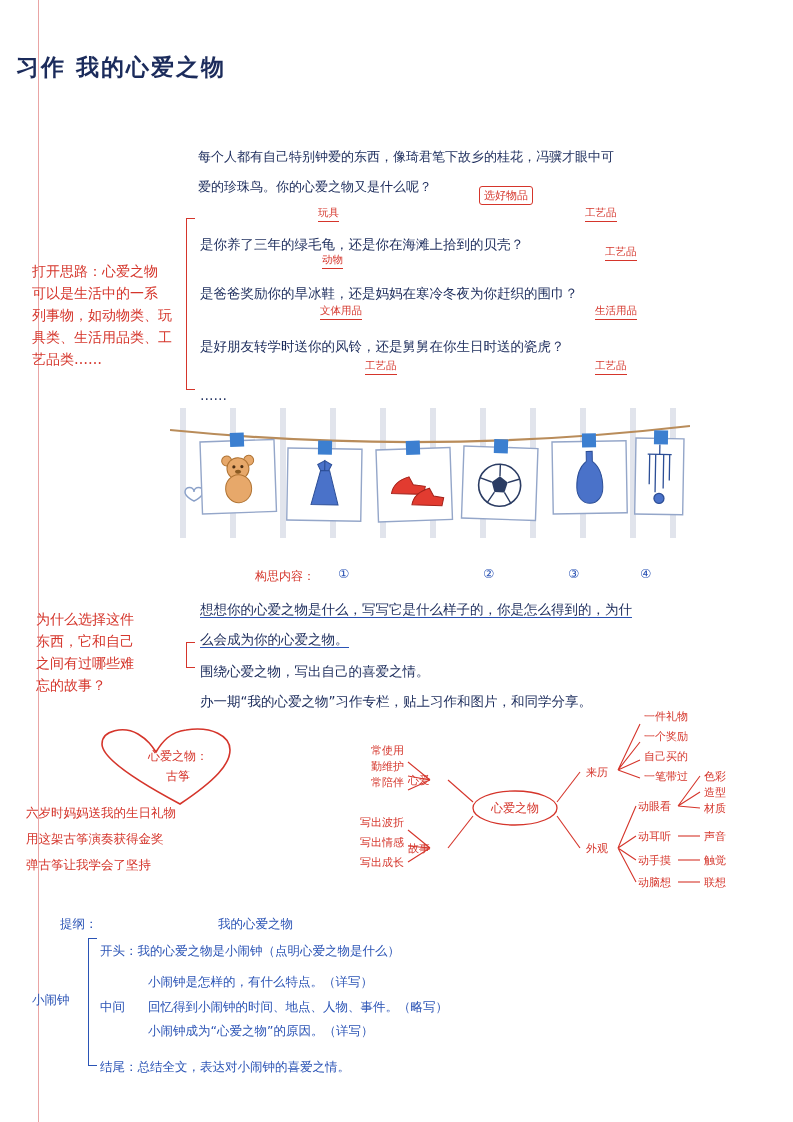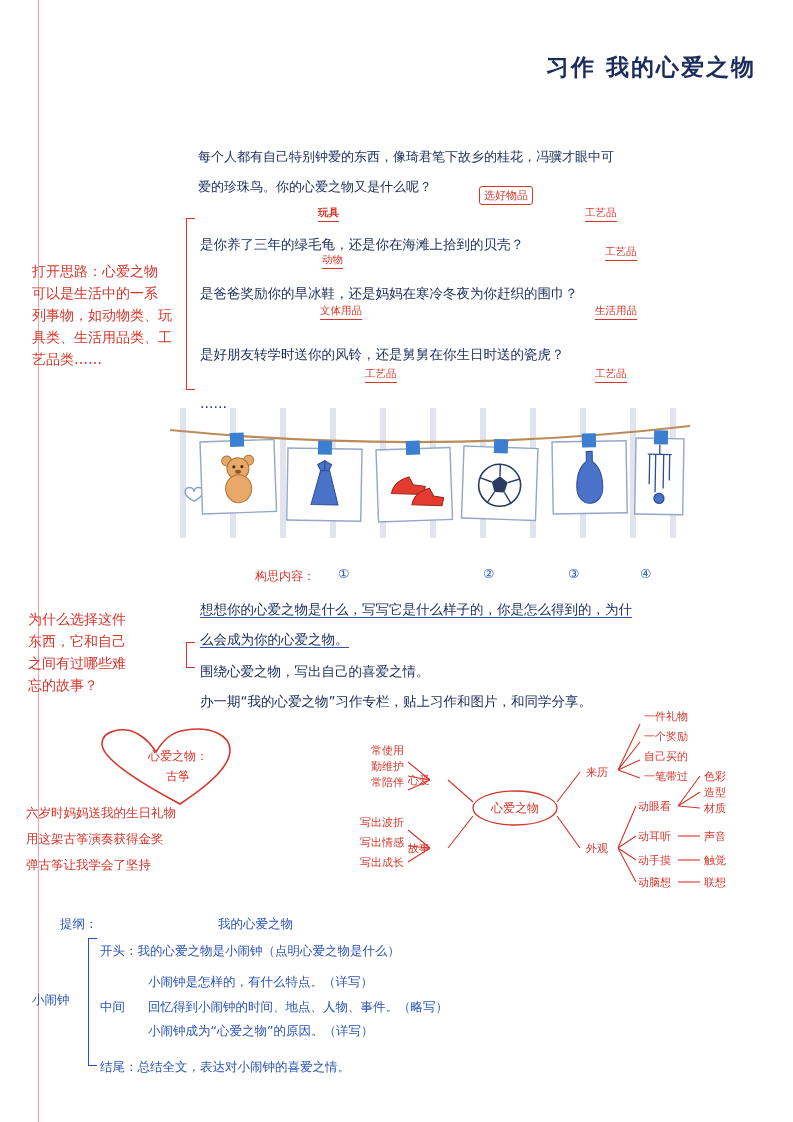--- a/index.html
+++ b/index.html
@@ -10,21 +10,21 @@
     position:relative;
     overflow:hidden;
   }
   .page{position:absolute;inset:0;}
   
   .margin-line{
     position:absolute;left:38px;top:0;width:1px;height:1122px;
     background:#e9a4a4;
   }
   .title{
-    position:absolute;top:52px;left:4px;width:752px;text-align:right;
+    position:absolute;top:52px;left:16px;width:752px;text-align:left;
     font-size:23px;color:#1b2b5b;letter-spacing:2px;
     font-family:"DejaVu Serif","Liberation Serif",serif;font-weight:bold;
   }
   .para{
     position:absolute;color:#1b2b5b;font-size:13px;line-height:30px;
     font-family:"DejaVu Sans","Liberation Sans",sans-serif;
   }
   .p1{top:142px;left:198px;width:420px;}
   .blue-underline{border-bottom:1px solid #2a53b5;}
   .red-note{
@@ -90,37 +90,37 @@
     <div>可以是生活中的一系</div>
     <div>列事物，如动物类、玩</div>
     <div>具类、生活用品类、工</div>
     <div>艺品类……</div>
   </div>
 
   <div class="bracket"></div>
 
   <div class="qblock">
     <div class="tagrow">
-      <span class="tag" style="left:118px;top:-10px;font-weight:bold;">玩具</span>
+      <span class="tag" style="left:118px;top:-10px;">玩具</span>
       <span class="tag" style="left:385px;top:-10px;">工艺品</span>
     </div>
 
     <div class="qline" style="margin-top:4px;">是你养了三年的绿毛龟，还是你在海滩上拾到的贝壳？</div>
     <div class="tagrow">
       <span class="tag" style="left:122px;top:-12px;">动物</span>
       <span class="tag" style="left:405px;top:-20px;">工艺品</span>
     </div>
 
     <div class="qline" style="margin-top:4px;">是爸爸奖励你的旱冰鞋，还是妈妈在寒冷冬夜为你赶织的围巾？</div>
     <div class="tagrow">
       <span class="tag" style="left:120px;top:-10px;">文体用品</span>
       <span class="tag" style="left:395px;top:-10px;">生活用品</span>
     </div>
 
-    <div class="qline" style="margin-top:16px;">是好朋友转学时送你的风铃，还是舅舅在你生日时送的瓷虎？</div>
+    <div class="qline" style="margin-top:8px;">是好朋友转学时送你的风铃，还是舅舅在你生日时送的瓷虎？</div>
     <div class="tagrow">
       <span class="tag" style="left:165px;top:-8px;">工艺品</span>
       <span class="tag" style="left:395px;top:-8px;">工艺品</span>
     </div>
 
     <div class="dots" style="margin-top:6px;">……</div>
   </div>
 
   <div class="photoline">
     <svg width="520" height="150" viewBox="0 0 520 150">
@@ -231,21 +231,21 @@
     <div style="position:relative;margin-top:2px;">
       <span>围绕心爱之物，写出自己的喜爱之情。</span>
     </div>
     <div style="position:relative;">
       <span>办一期“我的心爱之物”习作专栏，贴上习作和图片，和同学分享。</span>
     </div>
   </div>
 
   <div class="redbrace"></div>
 
-  <div class="red-note" style="top:608px;left:28px;width:152px;">
+  <div class="red-note" style="top:608px;left:36px;width:152px;">
     <div>为什么选择这件</div>
     <div>东西，它和自己</div>
     <div>之间有过哪些难</div>
     <div>忘的故事？</div>
   </div>
 
   <div class="heart-note">
     <svg width="180" height="84" viewBox="0 0 180 84">
       <path d="M90 78 C 30 46 12 28 12 18 C 12 4 34 0 48 8 C 58 14 62 20 66 26 C 72 16 80 6 96 4 C 122 0 140 10 140 24 C 140 38 126 54 90 78 Z" fill="none" stroke="#d5352b" stroke-width="1.6"></path>
     </svg>

